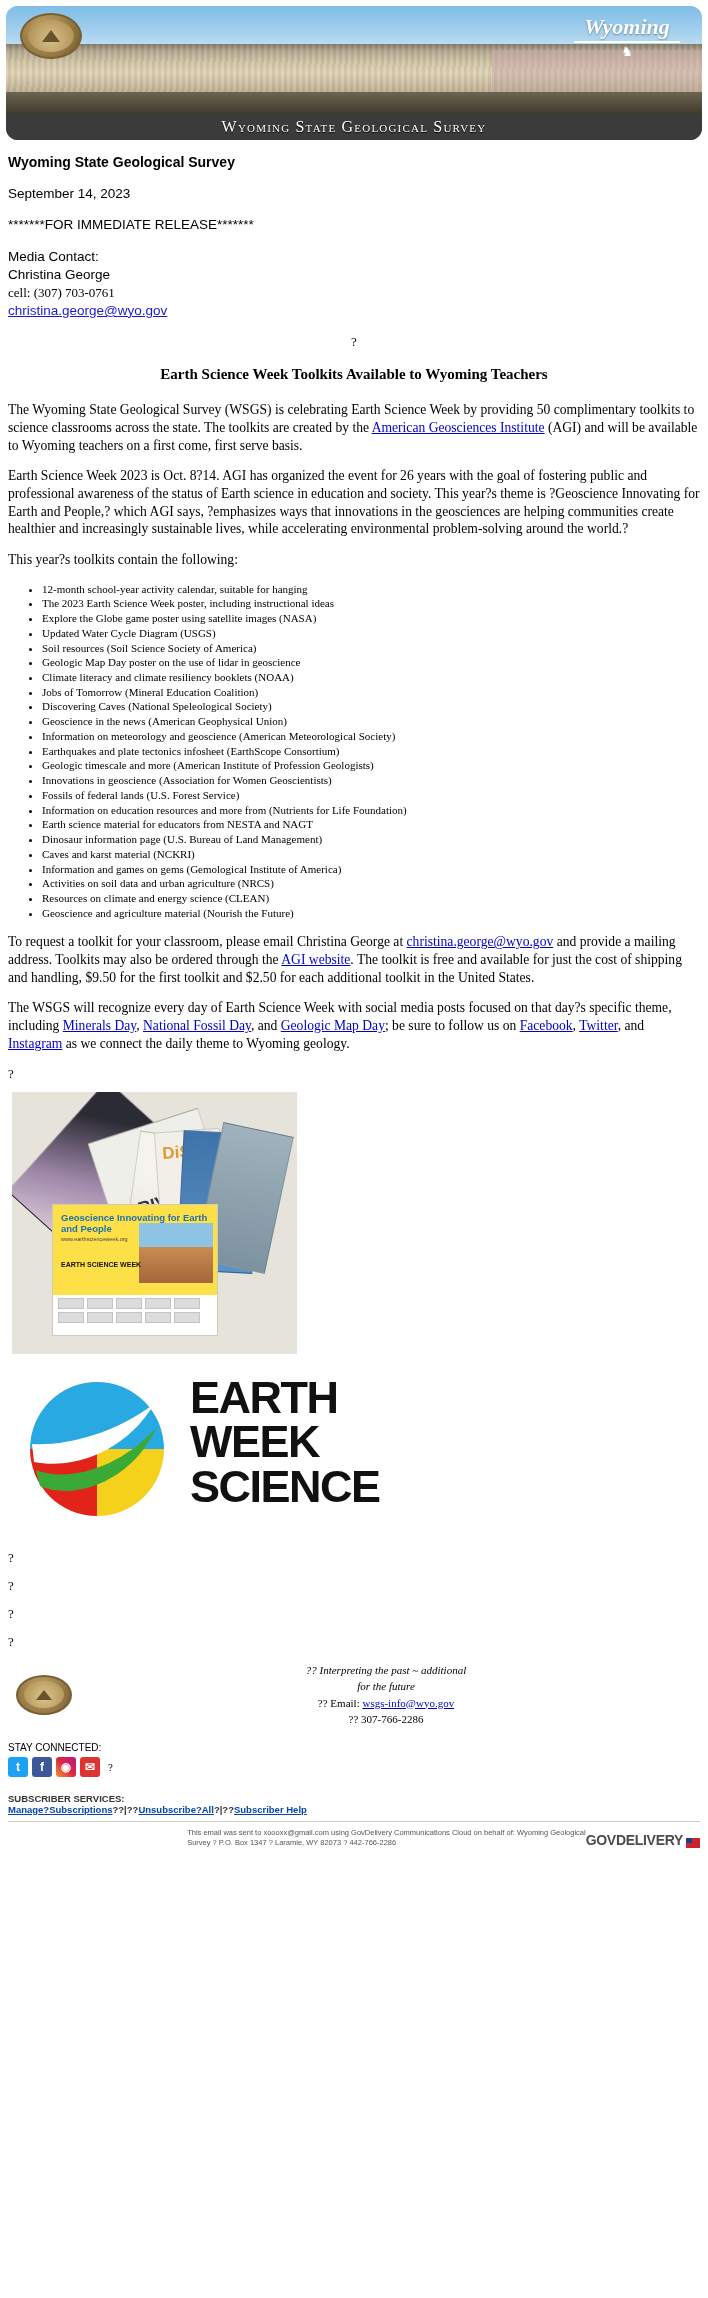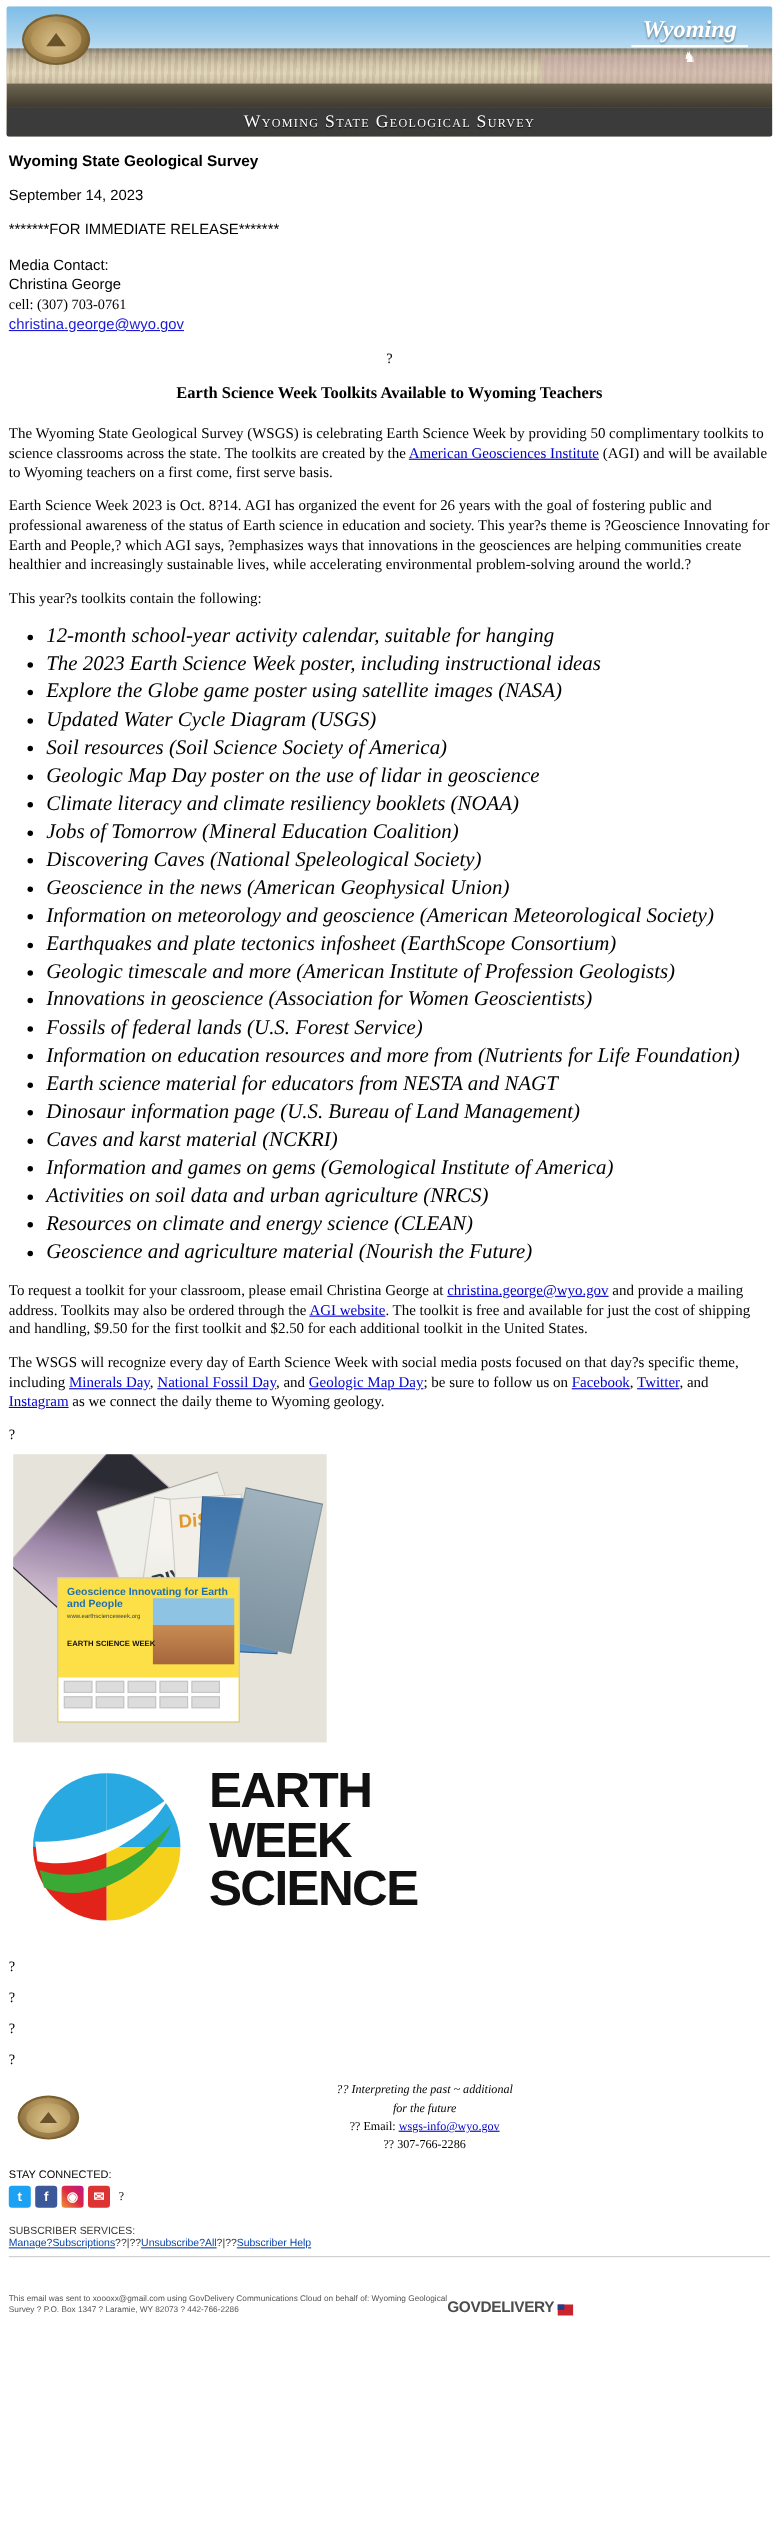--- a/index.html
+++ b/index.html
@@ -8,22 +8,22 @@
     width: 708px;
     background: #ffffff;
     font-family: "Liberation Serif", "DejaVu Serif", serif;
     color: #000;
   }
   .page { width:708px; position:relative; }
 
   
   .banner-wrap { width:708px; padding:6px 6px 0 6px; }
   .banner {
-    position:relative; width:696px; height:118px;
-    border-radius:2px; overflow:hidden;
+    position:relative; width:696px; height:134px;
+    border-radius:12px; overflow:hidden;
     background:
       linear-gradient(180deg,#8ec4e8 0%, #a8d4ef 28%, #bfdff3 36%, #b9b09a 40%, #b5a88f 47%,
                       #cdbfa4 55%, #d8cbae 62%, #c7b89b 70%, #a5977e 80%, #6b6354 92%, #4b4639 100%);
     text-decoration: underline;
   }
   .banner-strata {
     position:absolute; left:0; right:0; top:38px; bottom:24px;
     background:
       repeating-linear-gradient(92deg, rgba(255,255,255,0.09) 0 3px, rgba(120,100,80,0.10) 3px 6px),
       linear-gradient(180deg,#7c7463 0%, #b3a68d 10%, #d3c6a8 26%, #e0d4b6 40%,
@@ -109,21 +109,21 @@
     font-family:"Liberation Serif","DejaVu Serif",serif;
     margin:16px 0 18px 0;
   }
   p.body {
     font-size:13.6px; line-height:1.30; margin:0 0 13px 0;
     text-align:left;
   }
   ul.toolkit {
     margin:0 0 13px 0; padding-left:34px; list-style:disc;
   }
-  ul.toolkit li { font-size:19px; line-height:1.34;font-style:italic; }
+  ul.toolkit li { font-size:11px; line-height:1.34; }
 
   
   .img-block { padding:0 8px; }
   .toolkit-photo {
     width:285px; height:262px; background:#e6e4da;
     position:relative; overflow:hidden; margin:8px 0 0 4px;
   }
   .tp-card { position:absolute; border:1px solid rgba(0,0,0,.15); }
   .tp1 { left:30px; top:8px; width:118px; height:150px; transform:rotate(42deg);
          background:linear-gradient(150deg,#2b2b33 20%, #9d86a8 55%, #d9c8d6 85%); }
@@ -183,25 +183,25 @@
   .stay { margin-top:14px; font-family:"Liberation Sans",sans-serif; font-size:10px; }
   .social-row { display:flex; align-items:center; gap:4px; margin-top:4px; }
   .sicon { width:20px;height:20px;border-radius:3px;display:flex;align-items:center;
            justify-content:center;color:#fff;font-size:12px;font-weight:bold;
            font-family:"Liberation Sans",sans-serif; }
   .s-tw { background:#1da1f2; }
   .s-fb { background:#3b5998; }
   .s-ig { background:linear-gradient(45deg,#f09433,#dc2743,#bc1888); }
   .s-mail { background:#d33; }
   .social-q { font-size:11px; margin-left:4px; }
-  .subserv { margin-top:16px; font-family:"Liberation Sans",sans-serif; font-size:9.5px; color:#333; }
+  .subserv { margin-top:16px; font-family:"Liberation Sans",sans-serif; font-size:9.5px; color:#333;font-weight:bold; }
   .subserv a { color:#0645ad; }
   .hr { border-top:1px solid #cccccc; margin:6px 0 0 0; }
-  .legal-row { display:flex; align-items:flex-end; justify-content:flex-start;
-               padding:6px 0 14px 0;margin-top:27px; }
+  .legal-row { display:flex; align-items:flex-end; justify-content:flex-end;
+               padding:6px 0 14px 0; }
   .legal { font-family:"Liberation Sans",sans-serif; font-size:7.5px; color:#555; line-height:1.35; max-width:470px;}
   .govd { display:flex; align-items:flex-end; gap:3px; }
   .govd-text { font-family:"Liberation Sans",sans-serif; font-weight:bold;
                font-size:14px; color:#4c4c4c; letter-spacing:-0.3px; }
   .govd-flag { width:14px;height:10px;background:#c9232d; position:relative; }
   .govd-flag:after{content:"";position:absolute;left:0;top:0;width:6px;height:5px;background:#1c3f94;}
 </style>
 </head>
 <body>
 

